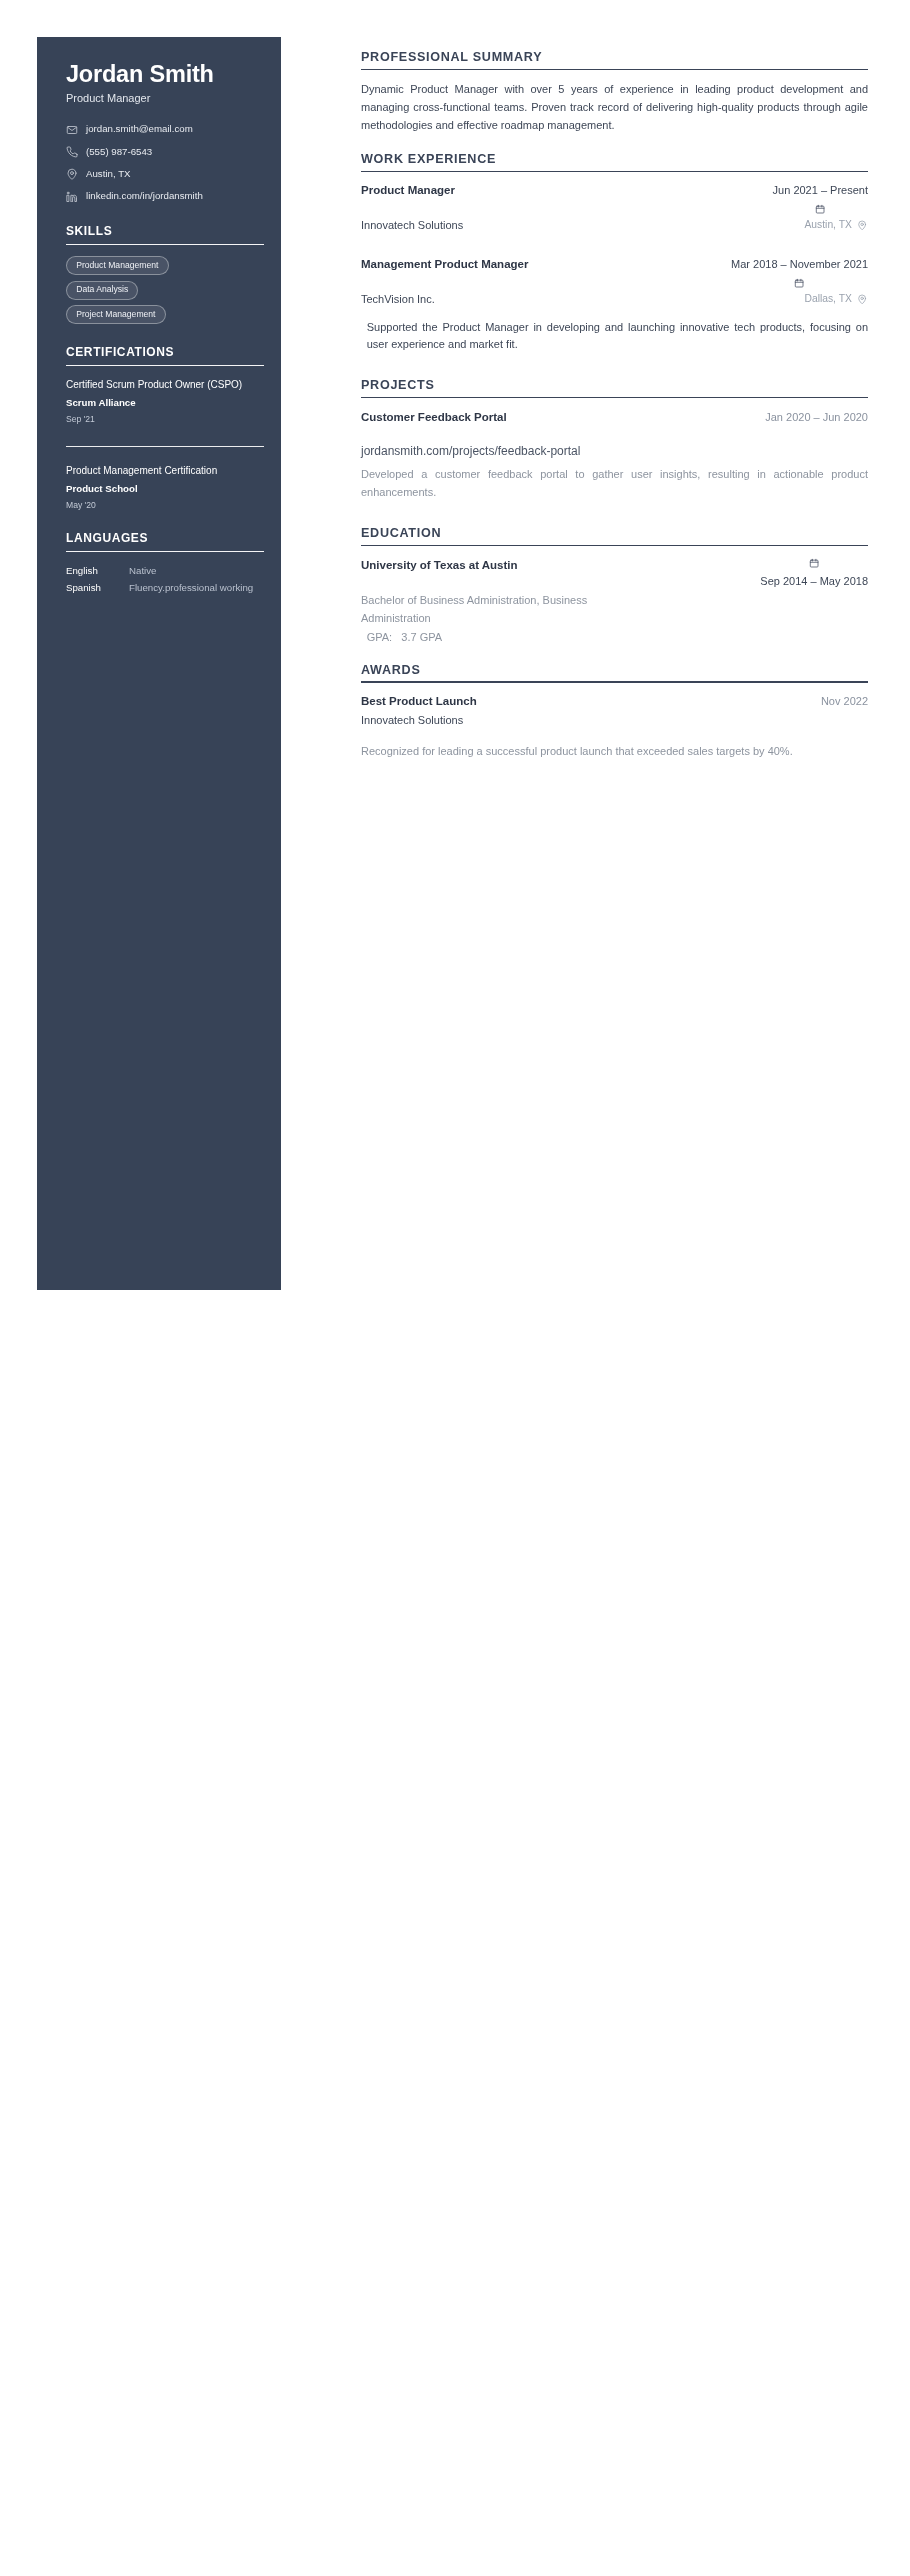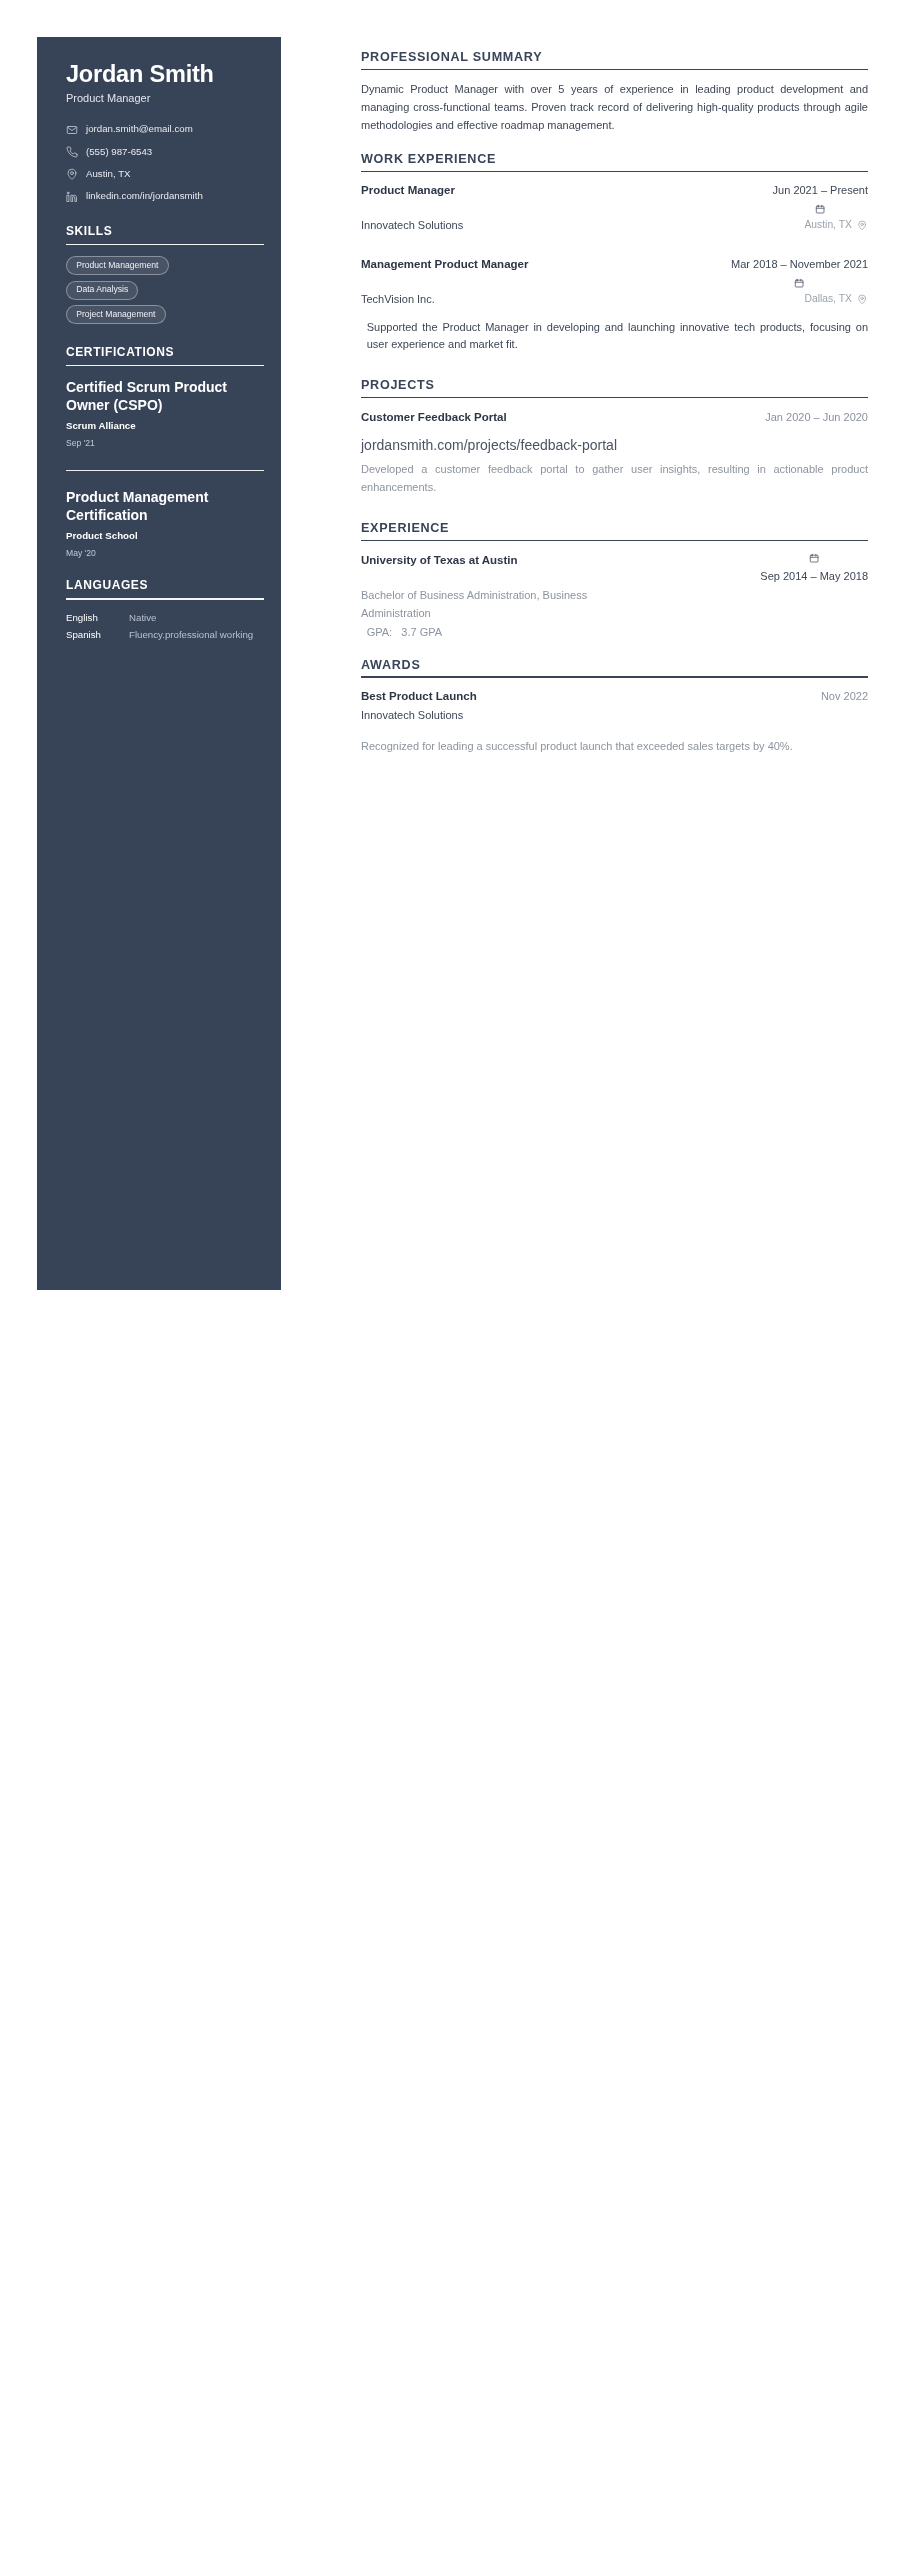--- a/index.html
+++ b/index.html
@@ -81,21 +81,21 @@
     background: rgba(255,255,255,.09);
     border-radius: 573px;
     color: #f0f2f6;
     font-size: 8.6px;
     padding: 3.4px 9.2px 4px 9.2px;
     line-height: 1.1;
   }
 
   .cert-item { margin-bottom: 3.4px; }
   .cert-name {
-    font-size: 14px; font-weight: bold; color: #ffffff; line-height: 1.32;
+    font-size: 10px; font-weight: normal; color: #ffffff; line-height: 1.32;
   }
   .cert-org {
     font-size: 9.7px; font-weight: bold; color: #ffffff; margin-top: 5.7px; line-height: 1.3;
   }
   .cert-date {
     font-size: 8.6px; color: #c3cad6; margin-top: 4.6px;
   }
   .cert-divider {
     height: 1.1px; background: #ffffff; opacity: .9;
     margin: 22px 0 17px 0;
@@ -154,21 +154,21 @@
   .entry-loc {
     font-size: 10.3px; color: #9aa2ae; white-space: nowrap;
     display: flex; align-items: center; gap: 5.2px; line-height: 1.4;
   }
   .entry-desc {
     font-size: 11px; color: #3d4656; line-height: 1.62;
     text-align: justify;
     margin: 11.5px 0 0 5.7px;
   }
   .entry-desc.grey { color: #8d949f; margin-left: 0; margin-top: 8px; }
-  .entry-url { font-size: 14px; color: #4b5464; margin-top: 12px; }
+  .entry-url { font-size: 12px; color: #4b5464; margin-top: 19px; }
   .entry-gpa { font-size: 11px; color: #8d949f; margin: 4.6px 0 0 5.7px; }
   .entry-degree { font-size: 11px; color: #8d949f; line-height: 1.55; margin-top: 3.4px; max-width: 241px; }
 
   .icn { width: 11px; height: 11px; flex: 0 0 11px; display: inline-flex; align-items: center; justify-content: center; }
   .icn svg { display: block; }
 
   .gap-lg { height: 19.5px; }
   .gap-md { height: 15px; }
 </style>
 </head>
@@ -357,21 +357,21 @@
           </div>
         </div>
         <div class="entry-url">jordansmith.com/projects/feedback-portal</div>
         <p class="entry-desc grey">Developed a customer feedback portal to gather user insights, resulting in actionable product enhancements.</p>
       </div>
     </section>
 
     <div class="gap-lg"></div>
 
     <section class="sec">
-      <div class="sec-head">EXPERIENCE</div>
+      <div class="sec-head">EDUCATION</div>
       <div class="sec-rule"></div>
 
       <div class="entry">
         <div class="entry-top">
           <div class="entry-title" style="max-width:189px">University of Texas at Austin</div>
           <div class="entry-date">
             <span class="icn">
               <svg width="10.3" height="10.3" viewBox="0 0 24 24" fill="none" stroke="#4a5264" stroke-width="1.8" stroke-linecap="round" stroke-linejoin="round">
                 <rect x="3" y="5" width="18" height="16" rx="2"></rect>
                   <path d="M3 10h18M8 3v4M16 3v4"></path>

